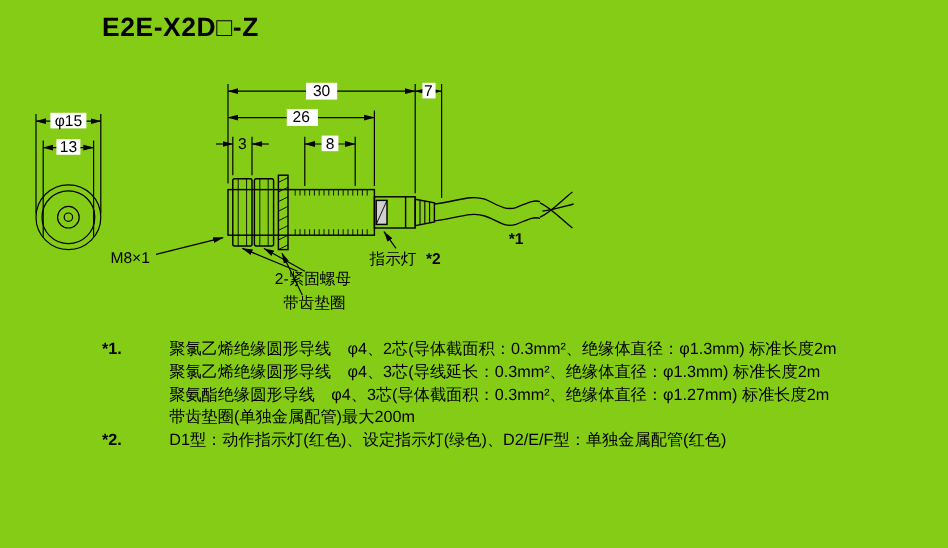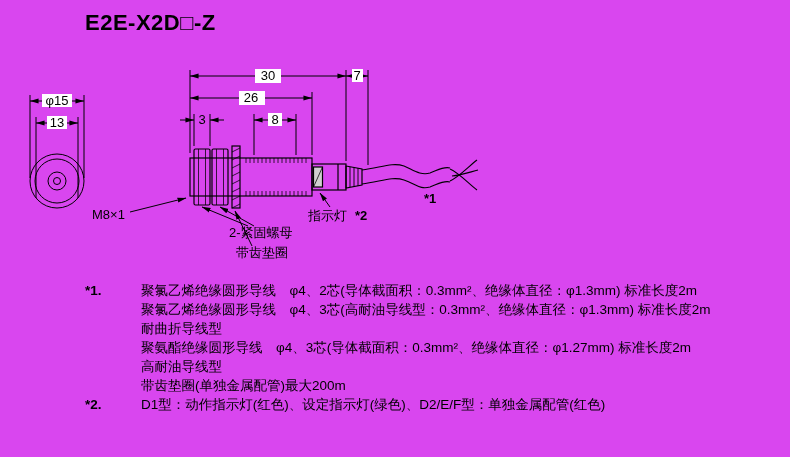--- a/index.html
+++ b/index.html
@@ -1,16 +1,16 @@
 <!DOCTYPE html>
 <html><head>
 <meta charset="utf-8">
 <style>
   html,body{margin:0;padding:0;background:#fff;}
-  .page{position:relative;width:790px;height:457px;background:#d946ef;overflow:hidden;
+  .page{position:relative;width:790px;height:457px;background:#84cc16;overflow:hidden;
         font-family:"Liberation Sans","DejaVu Sans",sans-serif;color:#000;}
   .titles{position:absolute;left:85px;top:8px;}
   .title-line{font-size:22px;font-weight:bold;line-height:29px;letter-spacing:0.5px;}
   svg.diagram{position:absolute;left:0;top:0;}
   svg text{font-family:"Liberation Sans","DejaVu Sans",sans-serif;font-size:13px;fill:#000;}
   svg .lbl{font-size:13px;}
   .notes{position:absolute;left:85px;top:281px;width:660px;font-size:13.5px;line-height:19px;}
   .note-row{display:flex;}
   .note-marker{flex:0 0 28px;font-weight:bold;white-space:pre;}
   .note-text{flex:1;white-space:pre;margin-left:28px;}
@@ -133,33 +133,25 @@
     </g>
   </svg>
 
   <div class="notes">
     <div class="note-row">
       <span class="note-marker">*1.</span>
       <span class="note-text">聚氯乙烯绝缘圆形导线　φ4、2芯(导体截面积：0.3mm²、绝缘体直径：φ1.3mm) 标准长度2m</span>
     </div>
     <div class="note-row">
       <span class="note-marker"></span>
-      <span class="note-text">聚氯乙烯绝缘圆形导线　φ4、3芯(高耐油导线型：0.3mm²、绝缘体直径：φ1.3mm) 标准长度2m</span>
-    </div>
-    <div class="note-row">
-      <span class="note-marker"></span>
-      <span class="note-text">耐曲折导线型</span>
+      <span class="note-text">聚氯乙烯绝缘圆形导线　φ4、3芯(导线延长：0.3mm²、绝缘体直径：φ1.3mm) 标准长度2m</span>
     </div>
     <div class="note-row">
       <span class="note-marker"></span>
       <span class="note-text">聚氨酯绝缘圆形导线　φ4、3芯(导体截面积：0.3mm²、绝缘体直径：φ1.27mm) 标准长度2m</span>
-    </div>
-    <div class="note-row">
-      <span class="note-marker"></span>
-      <span class="note-text">高耐油导线型</span>
     </div>
     <div class="note-row">
       <span class="note-marker"></span>
       <span class="note-text">带齿垫圈(单独金属配管)最大200m</span>
     </div>
     <div class="note-row">
       <span class="note-marker">*2.</span>
       <span class="note-text">D1型：动作指示灯(红色)、设定指示灯(绿色)、D2/E/F型：单独金属配管(红色)</span>
     </div>
   </div>

